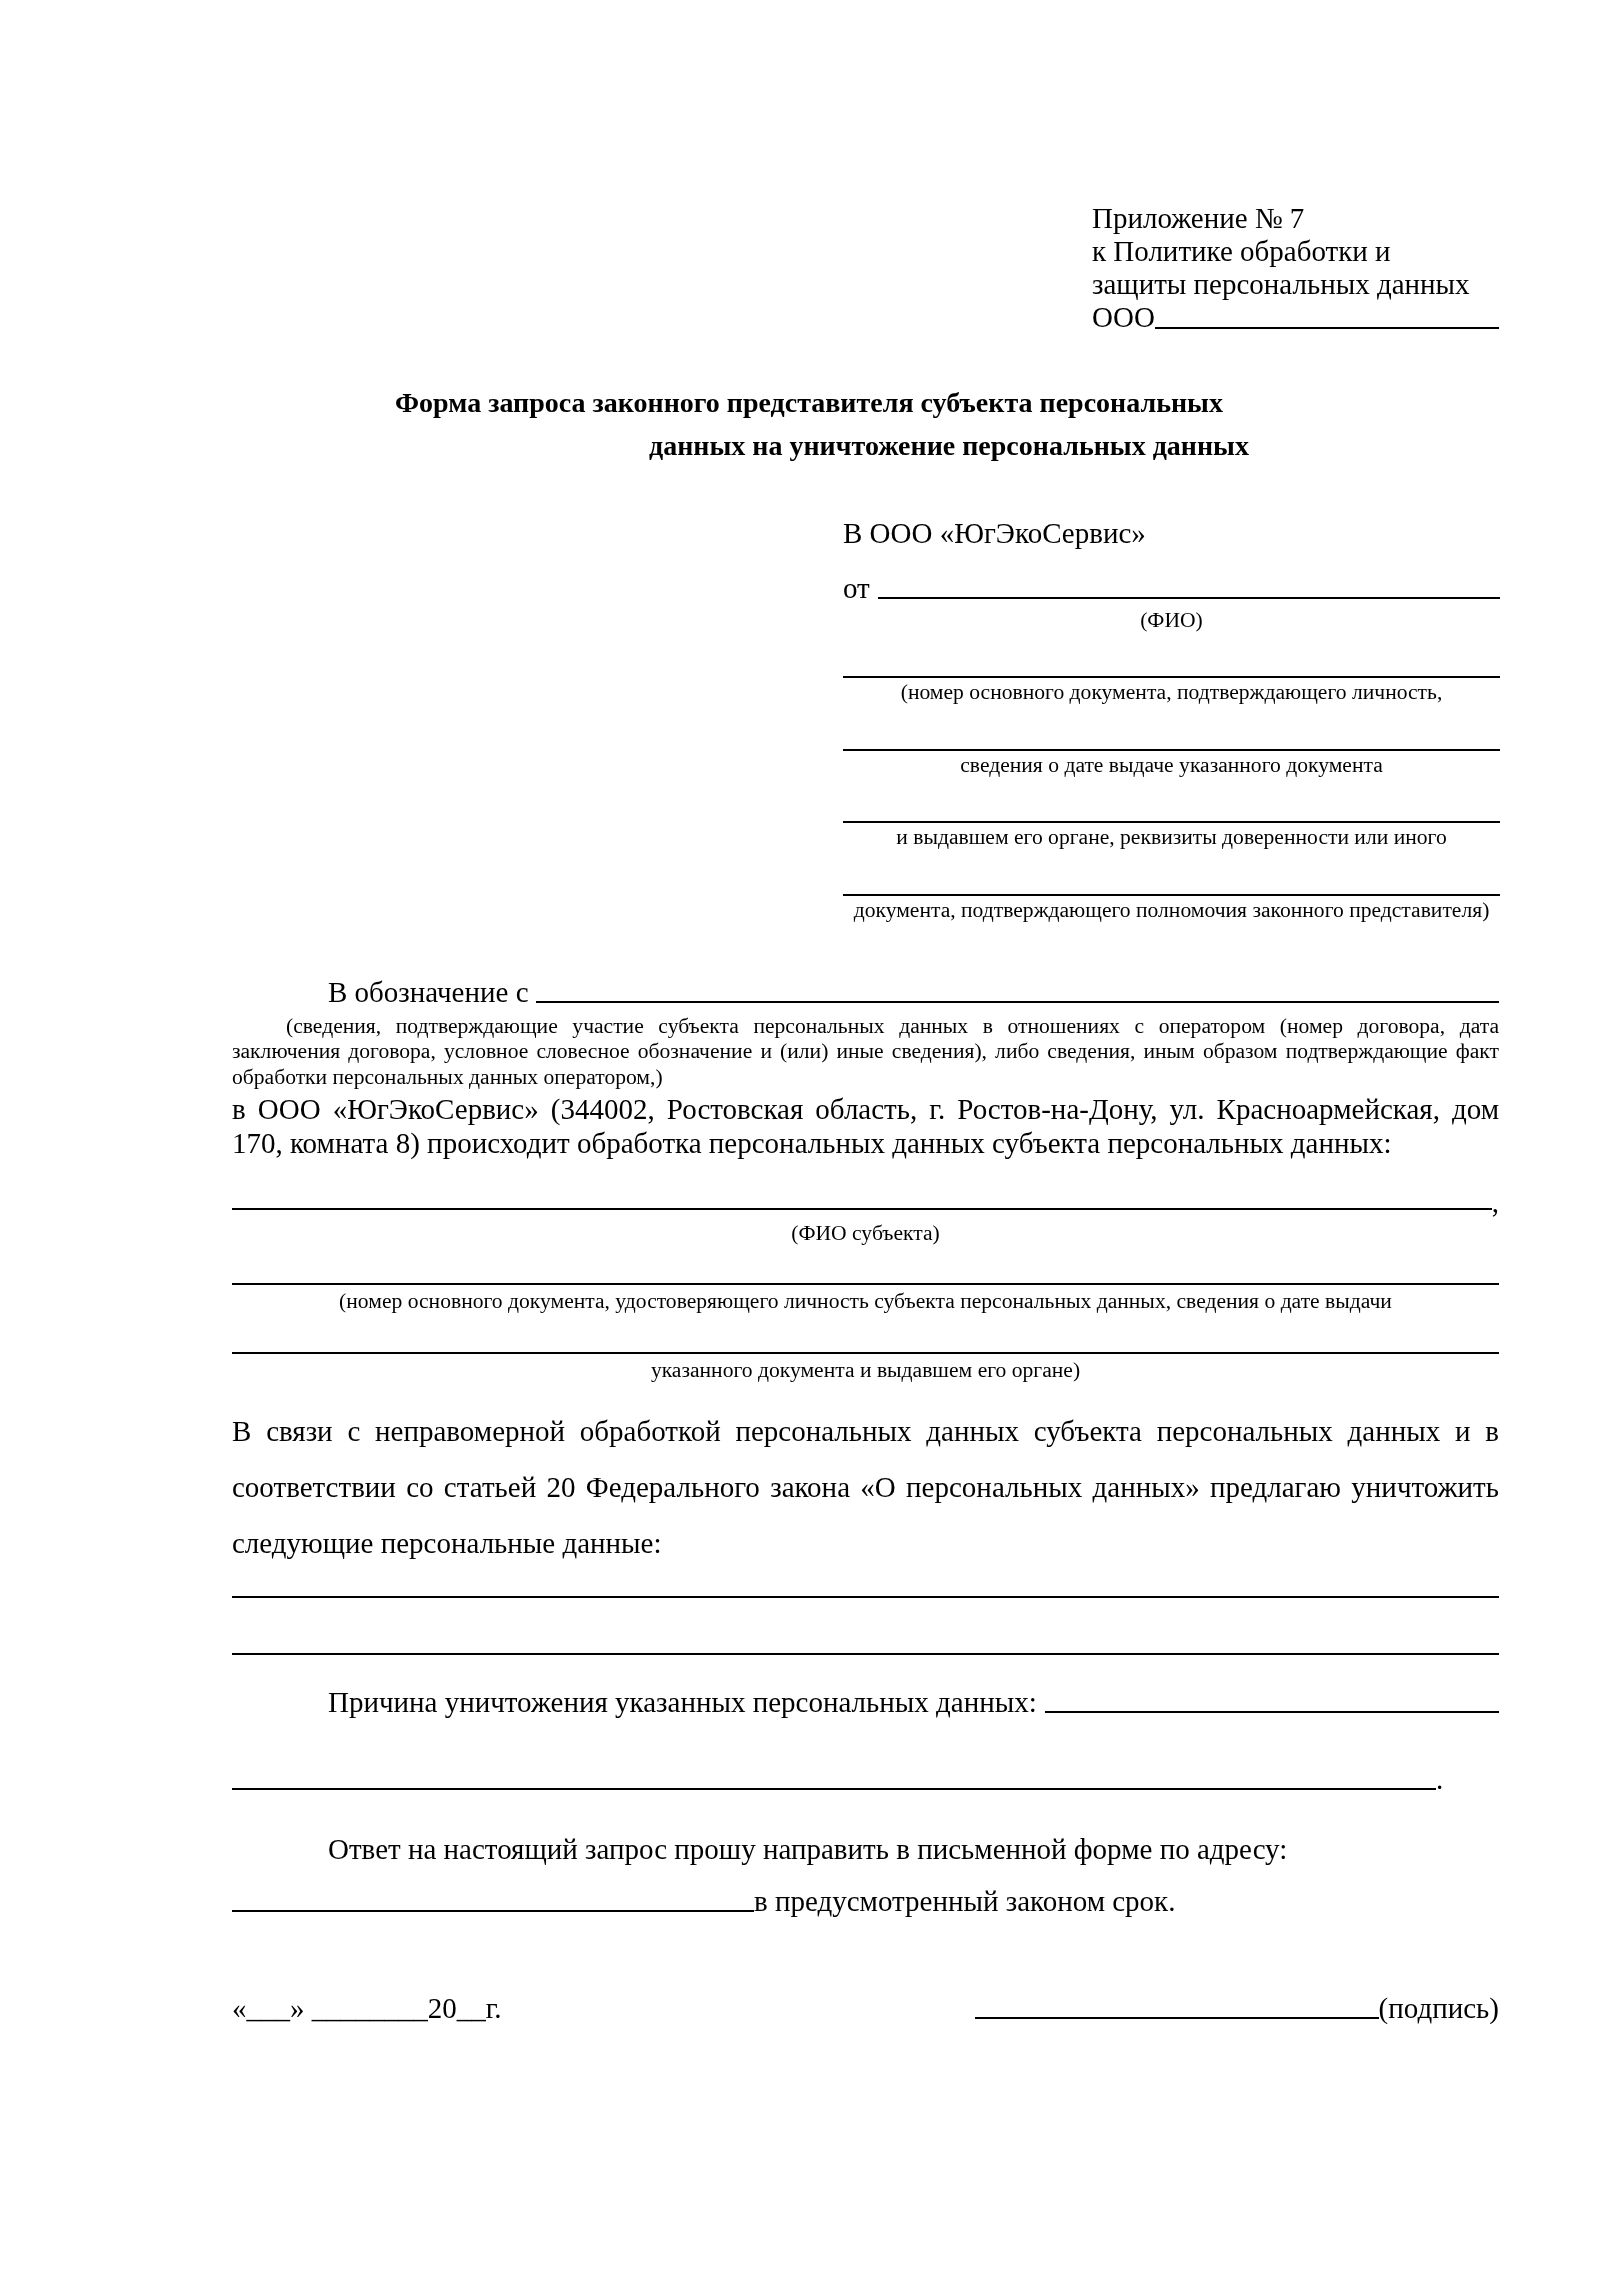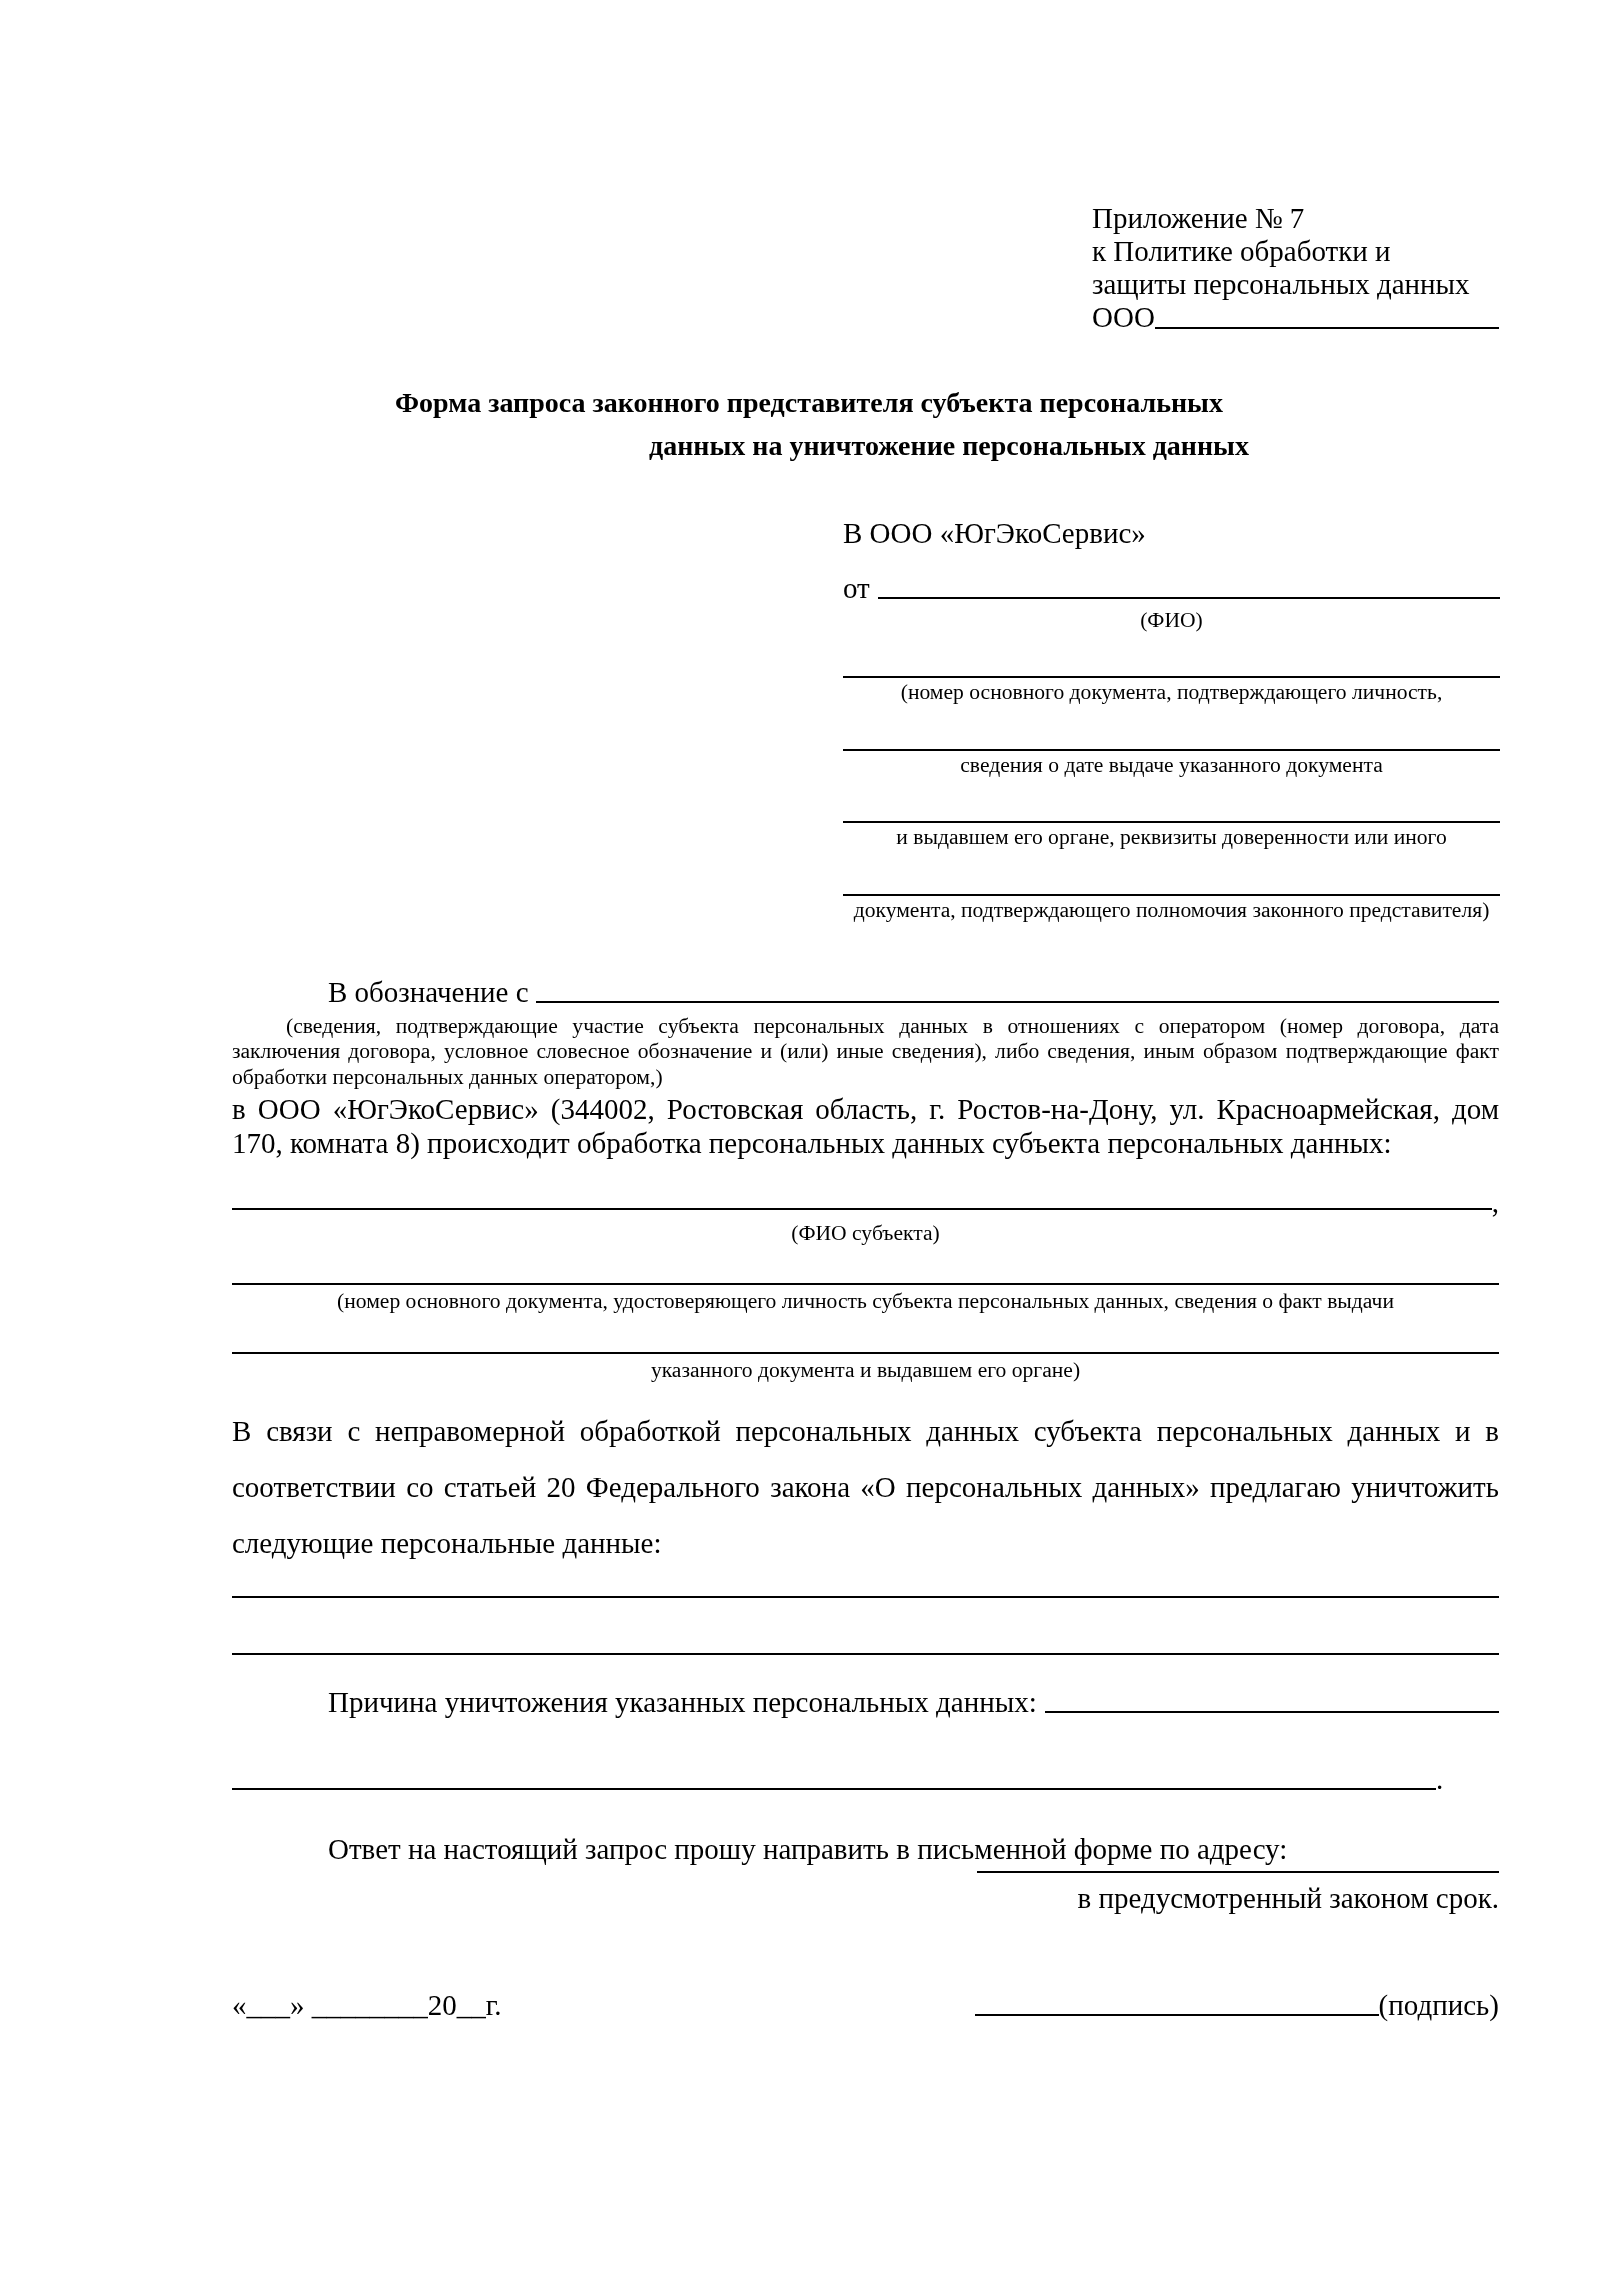--- a/index.html
+++ b/index.html
@@ -38,21 +38,21 @@
   .body .caption { margin-top:3.9px; }
   .mid-line { margin-top:37px; }
   .demand { margin-top:19.6px; line-height:56px; text-align:justify; }
   .wide-line-1 { margin-top:25.5px; }
   .wide-line-2 { margin-top:55px; }
   .reason-row { margin-top:29px; line-height:36px; }
   .reason-row .lead { padding-left:96px; white-space:nowrap; }
   .period-row { margin-top:41px; line-height:36px; }
   .period-row .seg { width:1204px; border-bottom:2px solid #000; margin-bottom:6.9px; }
   .reply-para { margin-top:35px; line-height:35px; text-align:justify; text-indent:96px; }
-  .reply-row { margin-top:4px; line-height:36px;flex-direction:column; }
+  .reply-row { margin-top:16px; line-height:36px; }
   .reply-row .seg { width:522px; border-bottom:2px solid #000; margin-bottom:6.9px; }
   
   .sign-row { margin-top:71px; display:flex; justify-content:space-between; align-items:flex-end; font-size:29px; line-height:36px; }
   .sign-right { display:flex; align-items:flex-end; }
   .sign-right .seg { width:404px; border-bottom:2px solid #000; margin-bottom:6.9px; }
 </style>
 </head>
 <body>
 
 <div class="page">
@@ -103,21 +103,21 @@
 
     <div class="op-para">в ООО «ЮгЭкоСервис» (344002, Ростовская область, г. Ростов-на-Дону, ул. Красноармейская, дом 170, комната 8) происходит обработка персональных данных субъекта персональных данных:</div>
 
     <div class="row subject-row">
       <span class="fill tight"></span>
       <span class="comma">,</span>
     </div>
     <div class="caption">(ФИО субъекта)</div>
 
     <div class="u-line mid-line"></div>
-    <div class="caption">(номер основного документа, удостоверяющего личность субъекта персональных данных, сведения о факт выдачи</div>
+    <div class="caption">(номер основного документа, удостоверяющего личность субъекта персональных данных, сведения о дате выдачи</div>
 
     <div class="u-line mid-line"></div>
     <div class="caption">указанного документа и выдавшем его органе)</div>
 
     <div class="demand">В связи с неправомерной обработкой персональных данных субъекта персональных данных и в соответствии со статьей 20 Федерального закона «О персональных данных» предлагаю уничтожить следующие персональные данные:</div>
 
     <div class="u-line wide-line-1"></div>
     <div class="u-line wide-line-2"></div>
 
     <div class="row reason-row">

